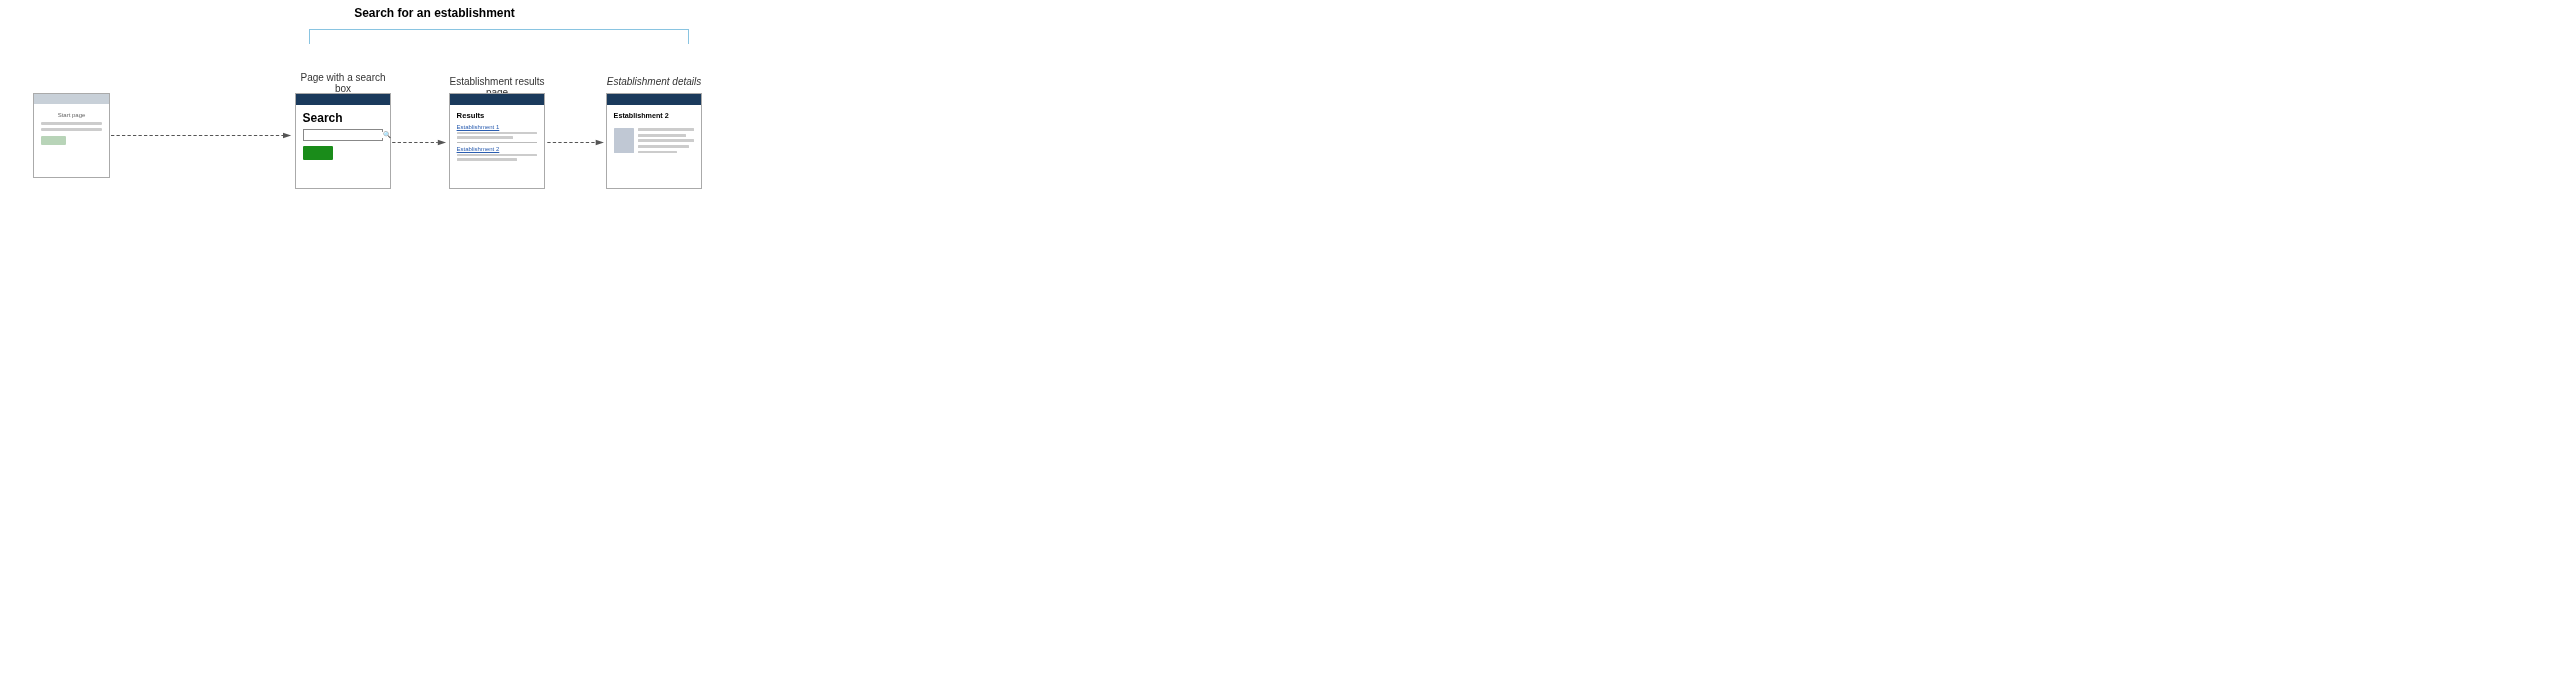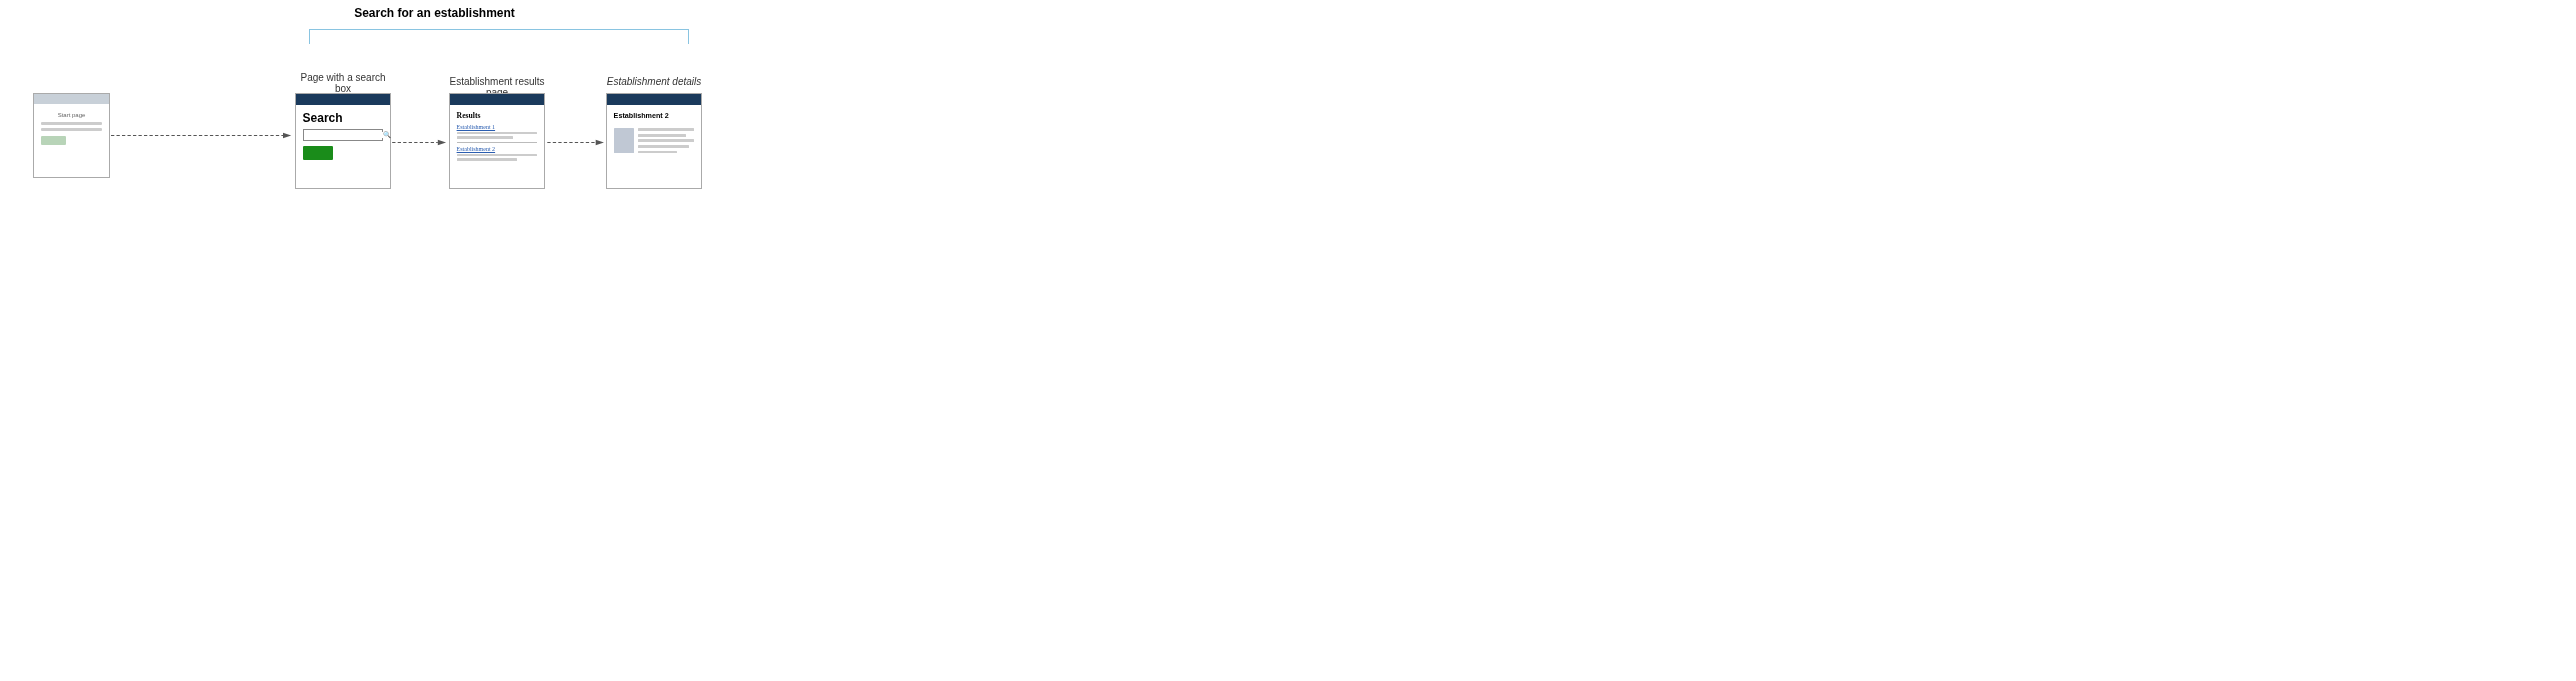--- a/index.html
+++ b/index.html
@@ -149,21 +149,20 @@
       width: 96px;
       height: 96px;
     }
     .results-page .header-bar {
       background: #1a3a5c;
       height: 11px;
       width: 100%;
     }
     .results-page .rp-content {
       padding: 5.5px 6.6px;
-      font-family: Liberation Serif, serif;
     }
     .results-page .rp-heading {
       font-size: 7.7px;
       font-weight: bold;
       color: #000;
       margin-bottom: 4.4px;
     }
     .results-page .rp-link {
       font-size: 6px;
       color: #2a5db0;

